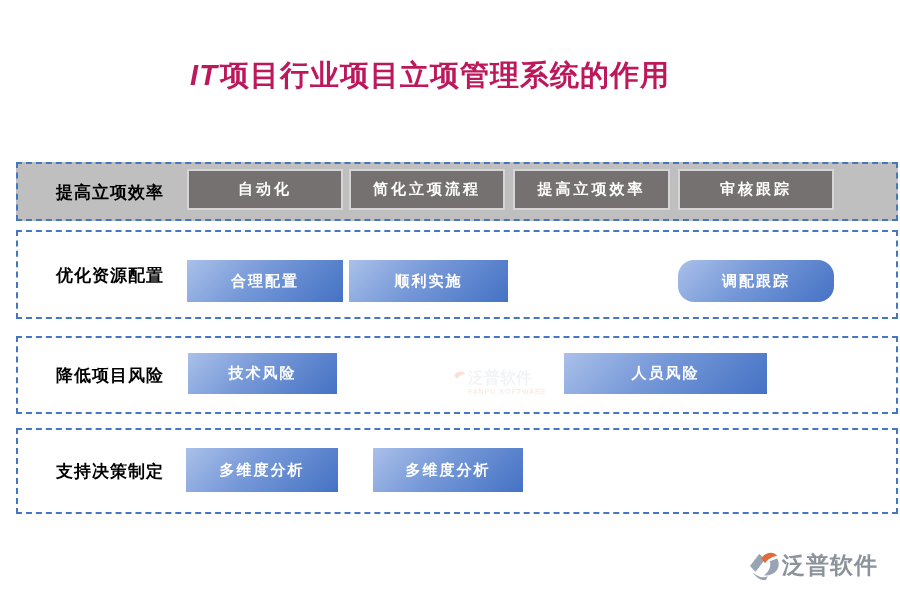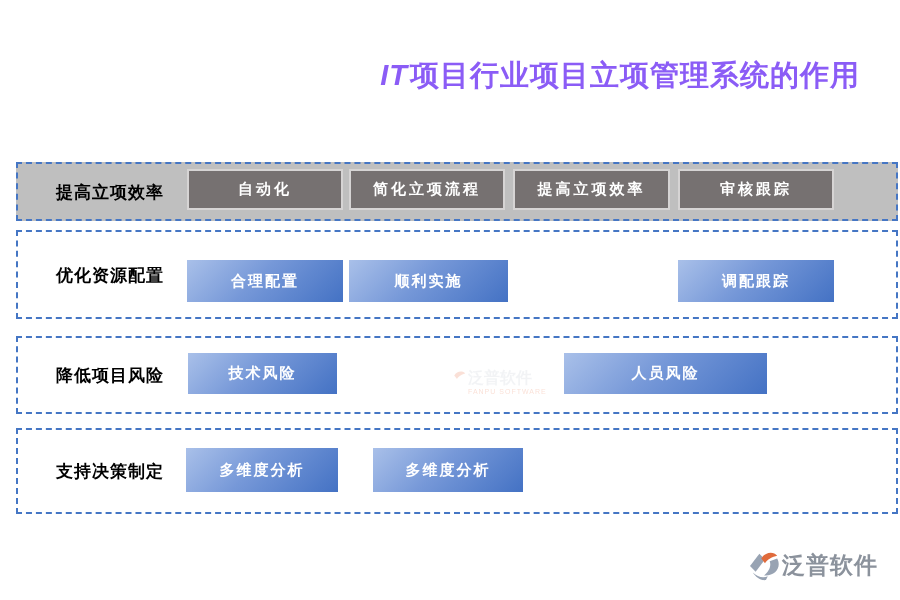--- a/index.html
+++ b/index.html
@@ -3,21 +3,21 @@
 <meta charset="utf-8">
 <style>
   html,body{margin:0;padding:0;}
   body{
     width:900px;height:600px;position:relative;background:#ffffff;
     font-family:"Liberation Sans","DejaVu Sans",sans-serif;
     overflow:hidden;
   }
   .title{
     position:absolute;top:56px;left:0;width:860px;
-    text-align:right;font-size:29px;font-weight:bold;color:#8b5cf6;
+    text-align:center;font-size:29px;font-weight:bold;color:#be185d;
     letter-spacing:1px;
   }
   .title .it{font-style:italic;margin-right:2px;}
   .row{
     position:absolute;left:16px;width:882px;box-sizing:border-box;
     border:2px dashed #4576c4;background:#ffffff;
   }
   .row1{top:162px;height:59px;background:#bfbfbf;}
   .row2{top:230px;height:89px;}
   .row3{top:336px;height:78px;}
@@ -75,21 +75,21 @@
   <div class="item item-gray" style="left:169px;top:5px;width:156px;height:41px;">自动化</div>
   <div class="item item-gray" style="left:331px;top:5px;width:156px;height:41px;">简化立项流程</div>
   <div class="item item-gray" style="left:495px;top:5px;width:157px;height:41px;">提高立项效率</div>
   <div class="item item-gray" style="left:660px;top:5px;width:156px;height:41px;">审核跟踪</div>
 </div>
 
 <div class="row row2">
   <div class="row-label">优化资源配置</div>
   <div class="item item-blue" style="left:169px;top:28px;width:156px;height:42px;">合理配置</div>
   <div class="item item-blue" style="left:331px;top:28px;width:159px;height:42px;">顺利实施</div>
-  <div class="item item-blue" style="left:660px;top:28px;width:156px;height:42px;">调配跟踪</div>
+  <div class="item item-blue" style="left:660px;top:28px;width:156px;height:42px;border-radius:16px;">调配跟踪</div>
 </div>
 
 <div class="row row3">
   <div class="row-label">降低项目风险</div>
   <div class="item item-blue" style="left:170px;top:15px;width:149px;height:41px;">技术风险</div>
   <div class="item item-blue" style="left:546px;top:15px;width:203px;height:41px;">人员风险</div>
 </div>
 
 <div class="row row4">
   <div class="row-label">支持决策制定</div>

